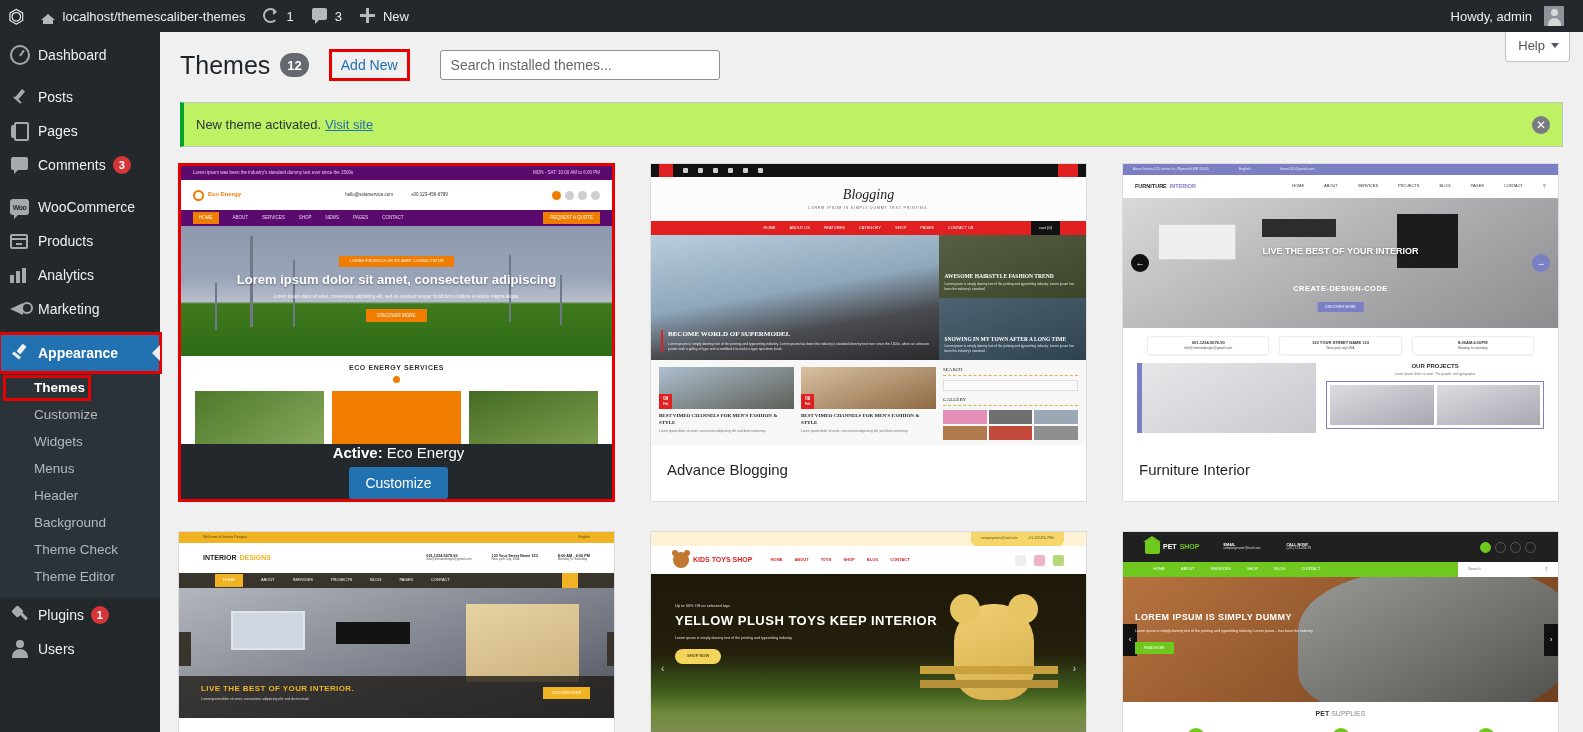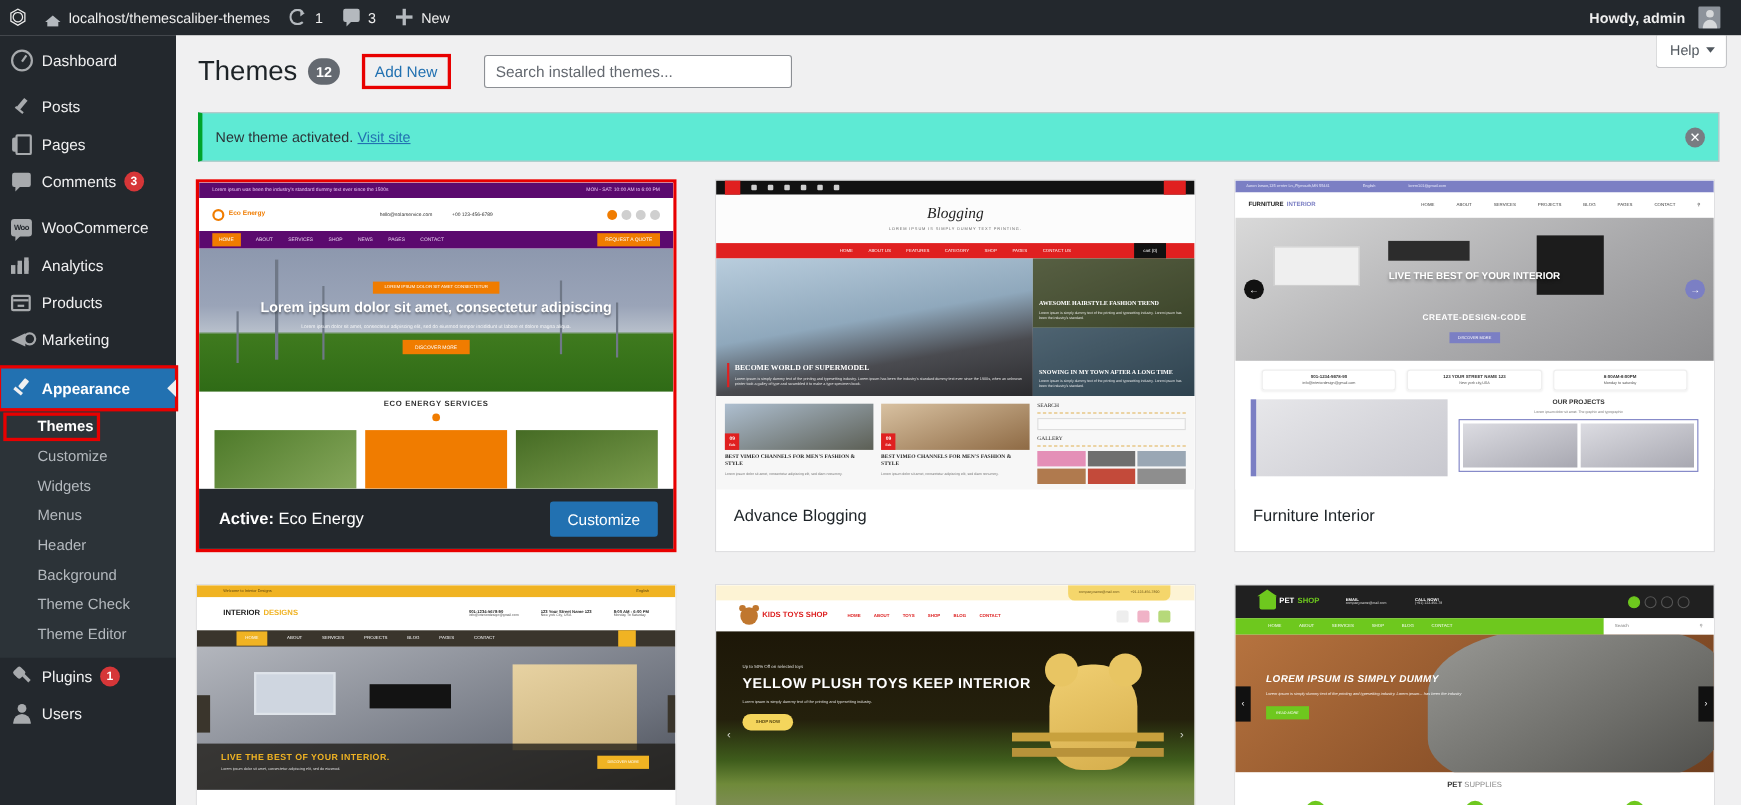--- a/index.html
+++ b/index.html
@@ -21,21 +21,21 @@
     z-index: 50;
   }
   .ab-item {
     display: flex; align-items: center; gap: 6px;
     height: 32px; padding: 0 9px;
     color: #eeeeee; white-space: nowrap;
   }
   .ab-logo { font-size: 19px; line-height: 1; padding-left: 8px; padding-right: 6px; }
   .ab-ico { display:inline-block; width: 17px; height: 17px; position: relative; }
   .ab-spacer { flex: 1 1 auto; }
-  .ab-howdy { padding-right: 6px; font-weight: bold; }
+  .ab-howdy { padding-right: 6px; }
   .ab-avatar {
     width: 20px; height: 20px; background: #8d939b;
     border-radius: 1px; position: relative; margin-right: 10px; overflow:hidden;
   }
   .ab-avatar:before{content:"";position:absolute;width:7px;height:7px;border-radius:50%;background:#d6d8da;left:6.5px;top:3px;}
   .ab-avatar:after{content:"";position:absolute;width:13px;height:8px;border-radius:7px 7px 0 0;background:#d6d8da;left:3.5px;top:12px;}
 
   .home-ico { width:16px;height:16px;position:relative;display:inline-block; }
   .home-ico:before{content:"";position:absolute;left:1px;top:6px;width:0;height:0;
     border-left:7px solid transparent;border-right:7px solid transparent;border-bottom:6px solid #b4b9be;}
@@ -170,21 +170,21 @@
     margin-left: 33px;
     width: 280px; height: 30px;
     background: #fff; border: 1px solid #8c8f94; border-radius: 3px;
     padding: 0 10px; font-size: 14px; color: #2c3338;
     font-family: "Liberation Sans", sans-serif;
   }
   .search-box::placeholder { color: #646970; }
 
   .notice {
     margin: 22px 20px 0 20px;
-    background: #5eead4;
+    background: #bef264;
     border: 1px solid #c3c4c7;
     border-left: 4px solid #00a32a;
     padding: 12px 12px;
     display: flex; align-items: center;
     font-size: 13px; color: #2c3338;
     position: relative;
     height: 45px;
   }
   .notice a { color: #2271b1; text-decoration: underline; margin-left: 4px; }
   .dismiss {
@@ -217,20 +217,21 @@
   .theme.active-theme .screenshot { height: 278px; }
   .theme-name-row {
     height: 48px; display:flex; align-items:center;
     padding: 0 16px; font-size: 15px; color: #1d2327;
   }
   .theme-active-row {
     height: 55px; background: #23282d; color: #fff;
     display: flex; align-items: center; justify-content: space-between;
     padding: 0 14px 0 18px;
     font-size: 15px;
+    flex-direction: column;
   }
   .theme-active-row .lbl b { font-weight: 700; }
   .btn-customize {
     background: #2271b1; color: #fff;
     padding: 8px 16px; border-radius: 3px;
     font-size: 14px; border: none;
     font-family: "Liberation Sans", sans-serif;
   }
 
   
@@ -381,21 +382,21 @@
   .pet-ct{display:flex;gap:26px;color:#ddd;font-size:3.2px;}
   .pet-ct b{display:block;color:#fff;font-size:3.8px;}
   .pet-soc{margin-left:auto;display:flex;gap:4px;}
   .pet-soc i{width:11px;height:11px;border-radius:50%;border:1px solid #555;display:block;}
   .pet-soc i:first-child{background:#6ec81e;border-color:#6ec81e;}
   .pet-nav{height:15px;display:flex;align-items:center;}
   .pet-nav .mn{background:#6ec81e;height:15px;display:flex;align-items:center;gap:16px;padding:0 30px;color:#fff;font-size:4px;flex:1;}
   .pet-nav .sb{width:100px;height:15px;background:#fff;display:flex;align-items:center;justify-content:space-between;padding:0 10px;font-size:4px;color:#777;}
   .pet-hero{height:125px;position:relative;background:linear-gradient(140deg,#b6733f,#8a5129 60%,#6f3f1f);overflow:hidden;}
   .pet-cat{position:absolute;right:-10px;top:-6px;width:62%;height:115%;background:linear-gradient(150deg,#9a9a96,#6d6d69 60%,#4c4c49);border-radius:42% 30% 40% 30%;}
-  .pet-txt{position:absolute;left:28px;top:35px;color:#fff;z-index:2;font-style:italic;}
+  .pet-txt{position:absolute;left:12px;top:35px;color:#fff;z-index:2;}
   .pet-txt h3{font-size:9px;font-weight:700;letter-spacing:.4px;}
   .pet-txt p{font-size:3.6px;margin-top:5px;line-height:1.7;opacity:.92;}
   .pet-txt .btn{display:inline-block;margin-top:8px;background:#6ec81e;color:#fff;font-size:3.4px;padding:4px 9px;}
   .pet-ar{position:absolute;top:50%;margin-top:-16px;width:14px;height:32px;background:#111;color:#fff;display:flex;align-items:center;justify-content:center;font-size:8px;}
   .pet-sup{text-align:center;padding:8px 0 0;background:#fff;}
   .pet-sup h5{font-size:7px;color:#333;font-weight:700;}
   .pet-sup h5 b{color:#888;font-weight:400;}
   .pet-circ{display:flex;justify-content:space-around;margin-top:10px;}
   .pet-circ i{width:18px;height:18px;border-radius:50%;background:#6ec81e;display:block;}
 </style>
@@ -457,29 +458,29 @@
   </div>
 
   <div class="menu-item sep">
     <span class="mi-icon">
         <span class="di woo">Woo</span>
       </span>
     <span class="mi-label">WooCommerce</span>
   </div>
   <div class="menu-item">
     <span class="mi-icon">
+        <span class="di prod"></span>
+      </span>
+    <span class="mi-label">Products</span>
+  </div>
+  <div class="menu-item">
+    <span class="mi-icon">
         <span class="di chart"></span>
       </span>
     <span class="mi-label">Analytics</span>
-  </div>
-  <div class="menu-item">
-    <span class="mi-icon">
-        <span class="di prod"></span>
-      </span>
-    <span class="mi-label">Products</span>
   </div>
   <div class="menu-item">
     <span class="mi-icon">
         <span class="di meg"></span>
       </span>
     <span class="mi-label">Marketing</span>
   </div>
 
   <div class="menu-item current sep hl-box" style="height:38px">
     <span class="mi-icon">

